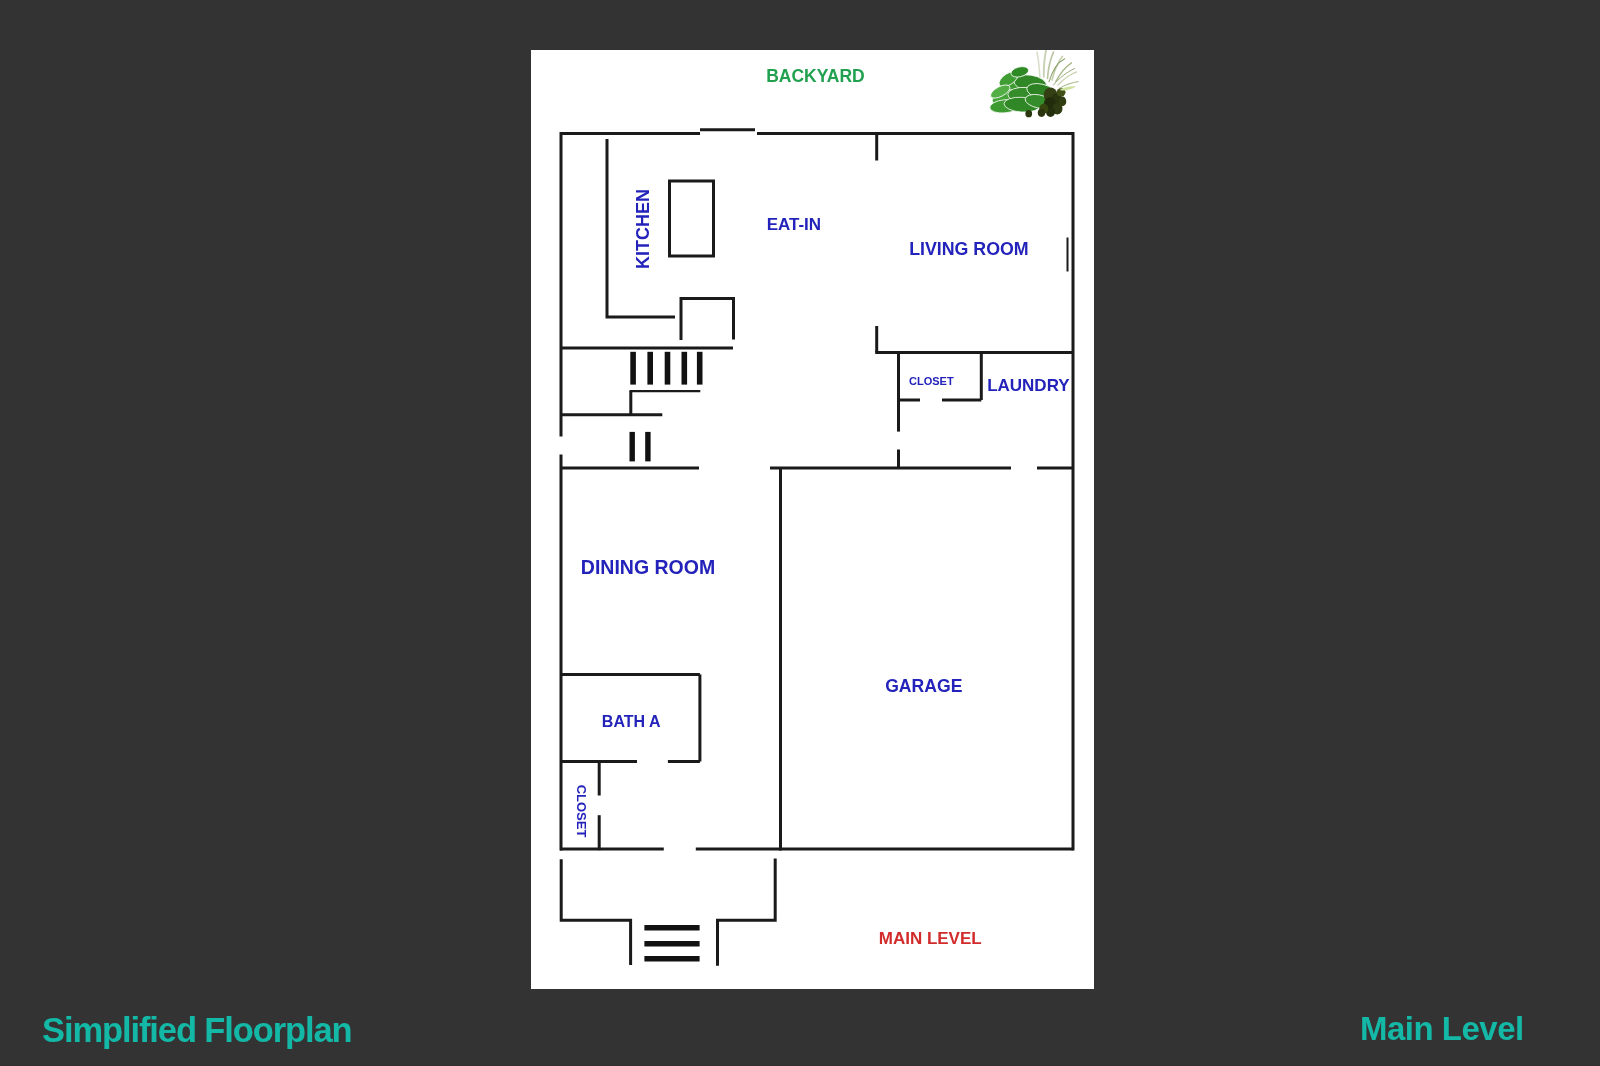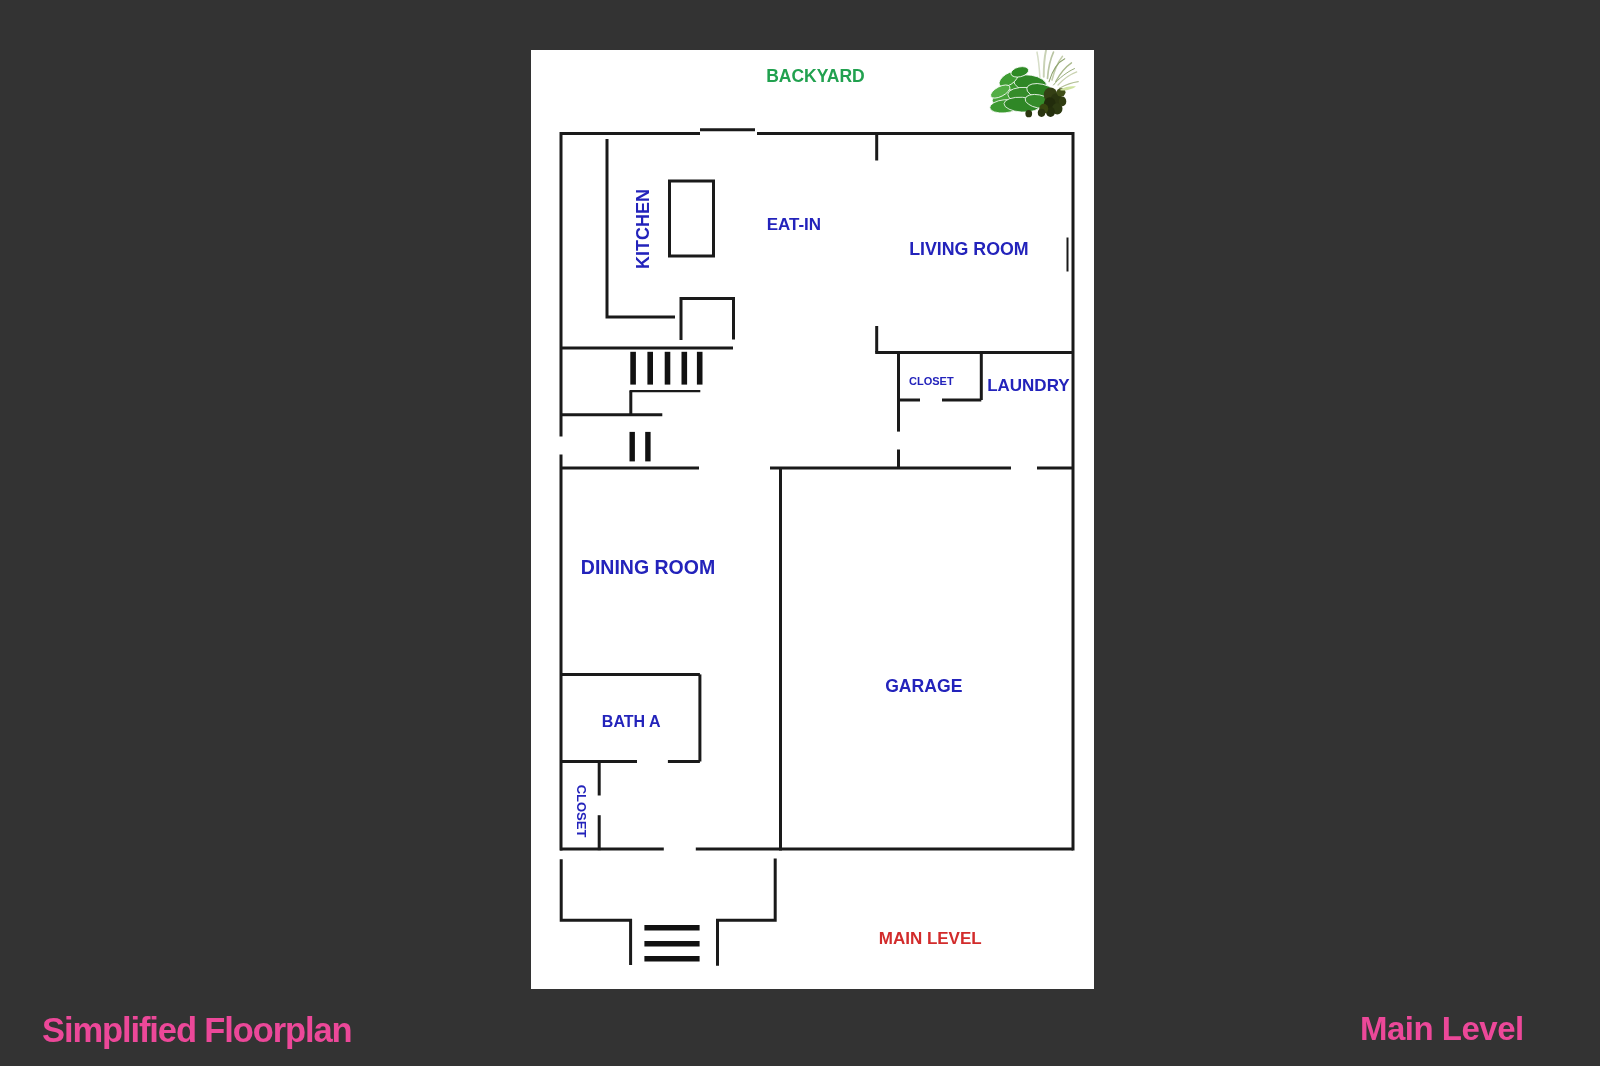--- a/index.html
+++ b/index.html
@@ -1,19 +1,19 @@
 <!DOCTYPE html>
 <html><head>
 <meta charset="utf-8">
 <style>
   html,body{margin:0;padding:0;}
   body{width:1600px;height:1066px;background:#333333;position:relative;overflow:hidden;
        font-family:"Liberation Sans", sans-serif;}
   .slide{position:absolute;left:519px;top:50px;width:563px;height:939px;background:#ffffff;margin-left:12px;}
-  .caption{position:absolute;color:#ec4899;font-weight:bold;}
+  .caption{position:absolute;color:#14b8a6;font-weight:bold;}
 </style>
 </head>
 <body>
 
 <div class="slide">
 
 <svg width="563" height="939" viewBox="0 0 563 939">
   <g fill="none" stroke="#1a1a1a" stroke-width="3">
 
     <polyline points="30,83.5 169,83.5"></polyline>

